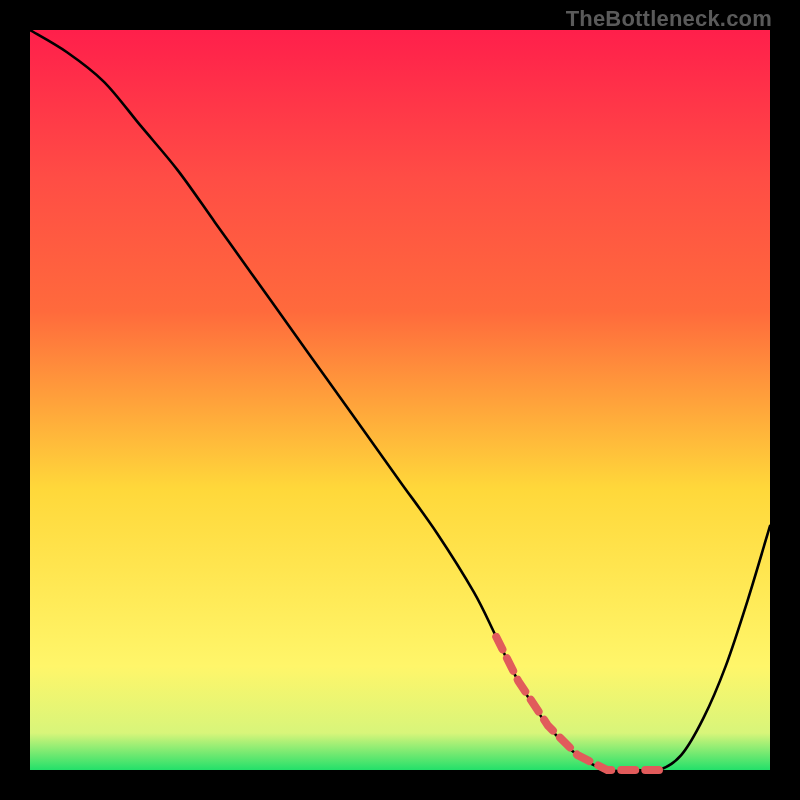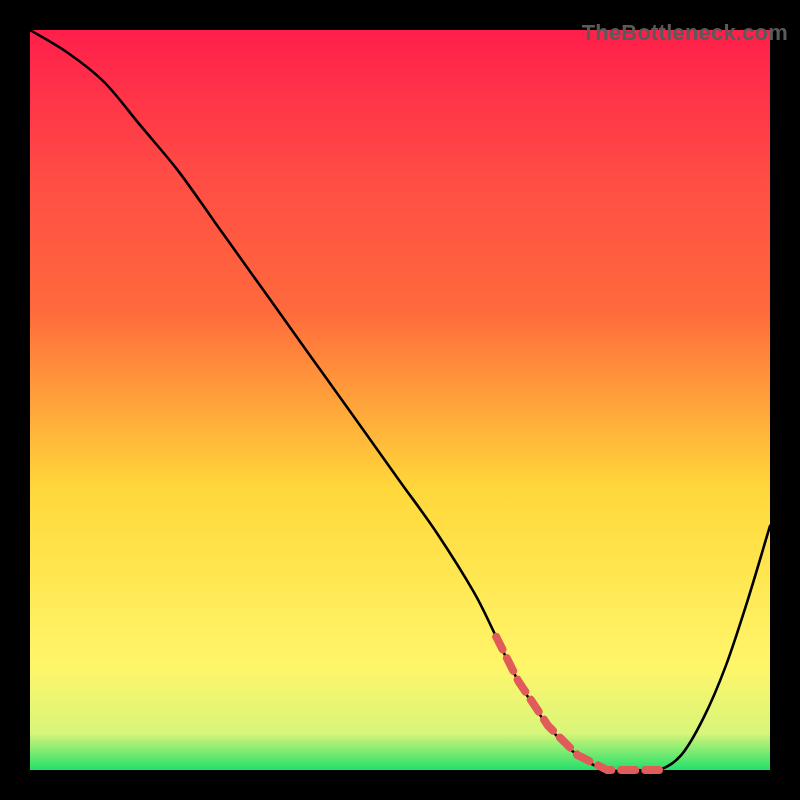--- a/index.html
+++ b/index.html
@@ -13,27 +13,26 @@
   }
   .frame {
     position: relative;
     width: 800px;
     height: 800px;
     background: #000;
   }
   .watermark {
     position: absolute;
     top: 6px;
-    right: 12px;
+    right: 28px;
     color: #5a5a5a;
     font-size: 22px;
     font-weight: 600;
     letter-spacing: 0.2px;
     z-index: 10;
-    margin-top: 14px;
   }
   svg {
     display: block;
   }
 </style>
 </head>
 <body>
 
 <div class="frame">
   <div class="watermark">TheBottleneck.com</div>

